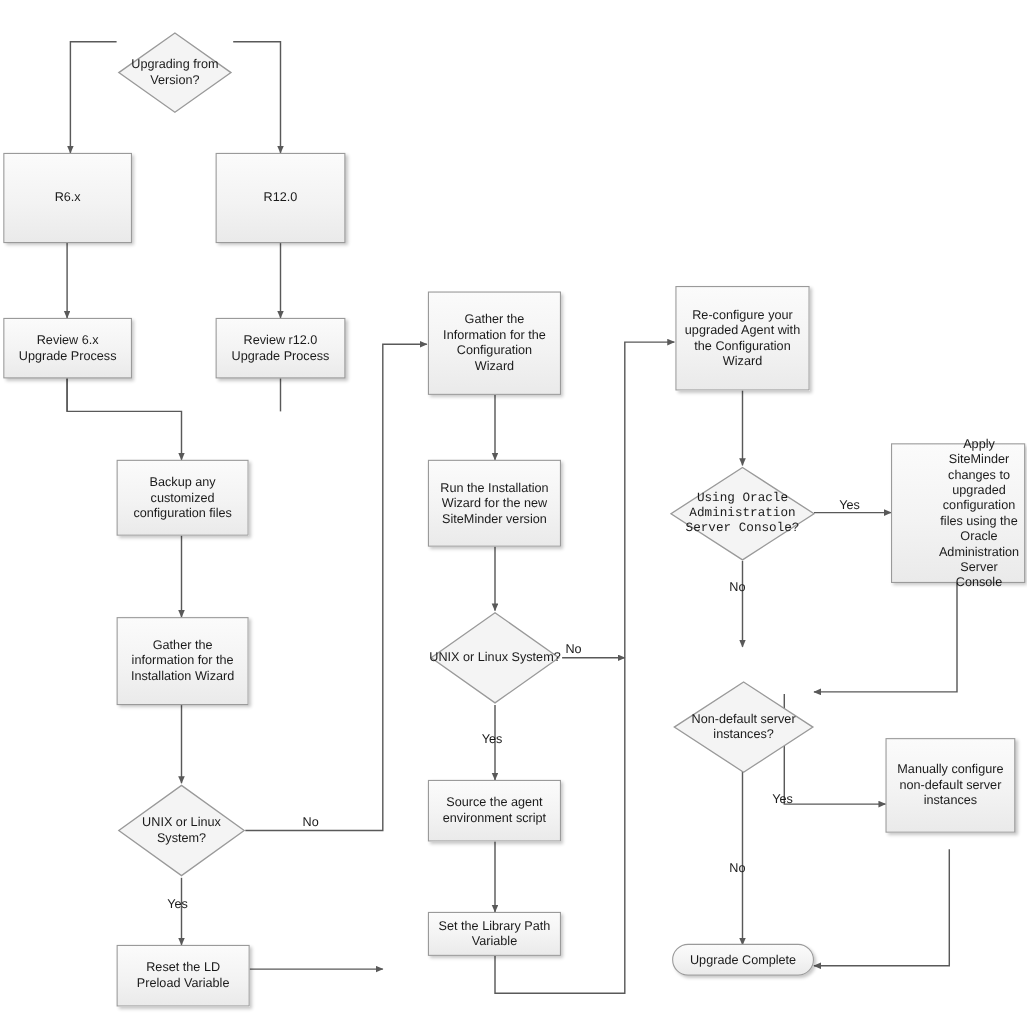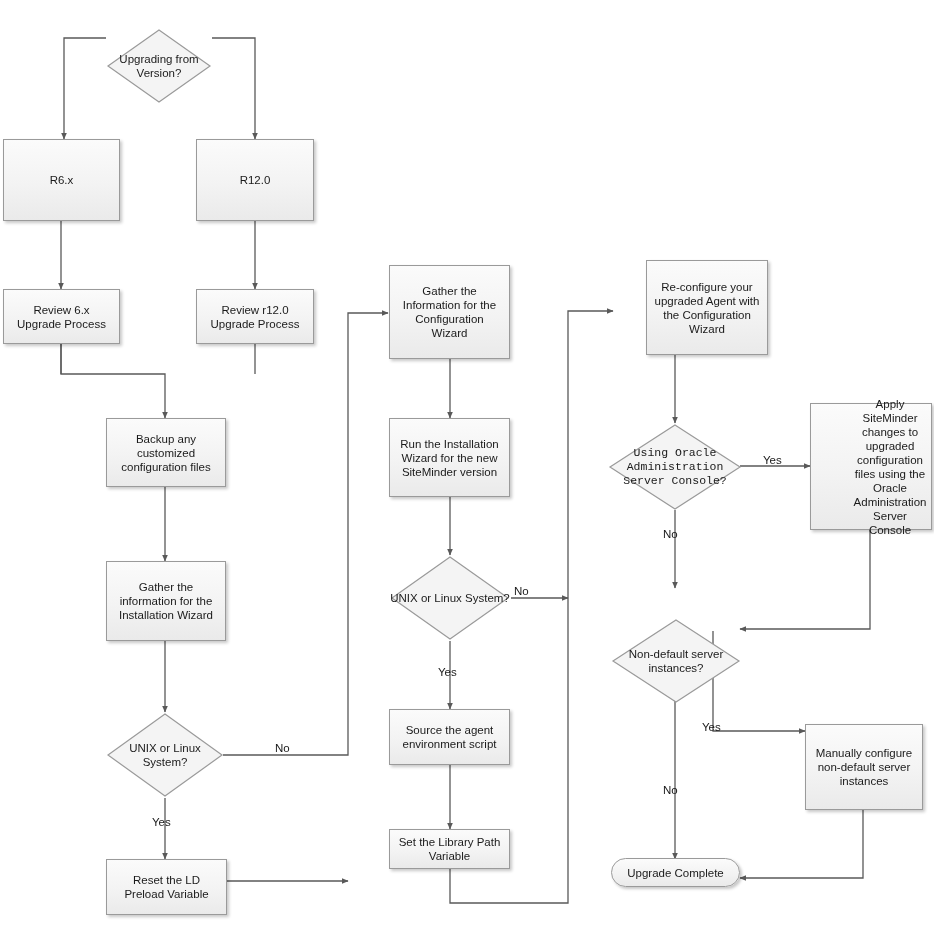--- a/index.html
+++ b/index.html
@@ -217,29 +217,29 @@
   </div>
 
   <div class="node box" style="left:389px; top:709px; width:121px; height:56px;">
     <span>Source the agent environment script</span>
   </div>
 
   <div class="node box" style="left:389px; top:829px; width:121px; height:40px;">
     <span>Set the Library Path Variable</span>
   </div>
 
-  <div class="node box" style="left:614px; top:260px; width:122px; height:95px;margin-left:32px;">
+  <div class="node box" style="left:614px; top:260px; width:122px; height:95px;">
     <span>Re-configure your upgraded Agent with the Configuration Wizard</span>
   </div>
 
   <div class="node box" style="left:810px; top:403px; width:122px; height:127px;padding-left:44px;">
     <span>Apply SiteMinder changes to upgraded configuration files using the Oracle Administration Server Console</span>
   </div>
 
-  <div class="node box" style="left:805px; top:724px; width:118px; height:86px;">
+  <div class="node box" style="left:805px; top:671px; width:118px; height:86px;">
     <span>Manually configure non-default server instances</span>
   </div>
 
   <div class="node box rounded" style="left:611px; top:858px; width:129px; height:29px;">
     <span>Upgrade Complete</span>
   </div>
 
   <div class="edge-label" style="left:275px; top:742px;">No</div>
   <div class="edge-label" style="left:152px; top:816px;">Yes</div>
   <div class="edge-label" style="left:514px; top:585px;">No</div>

